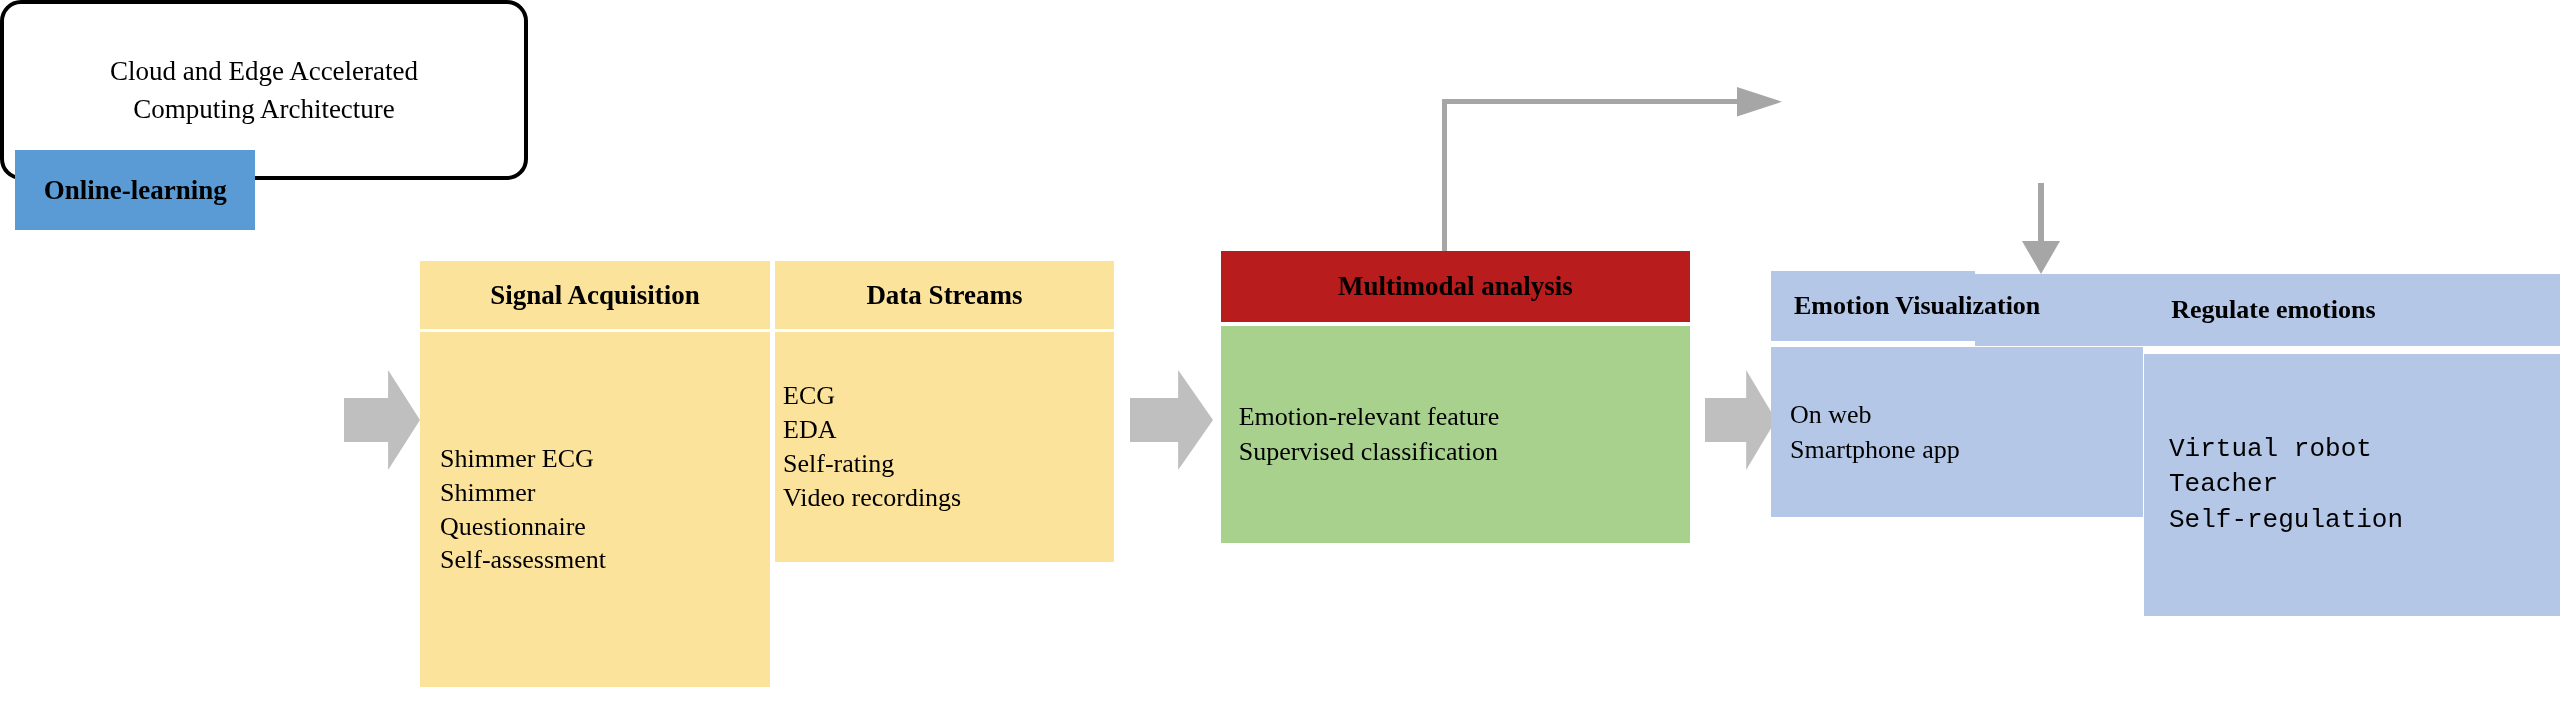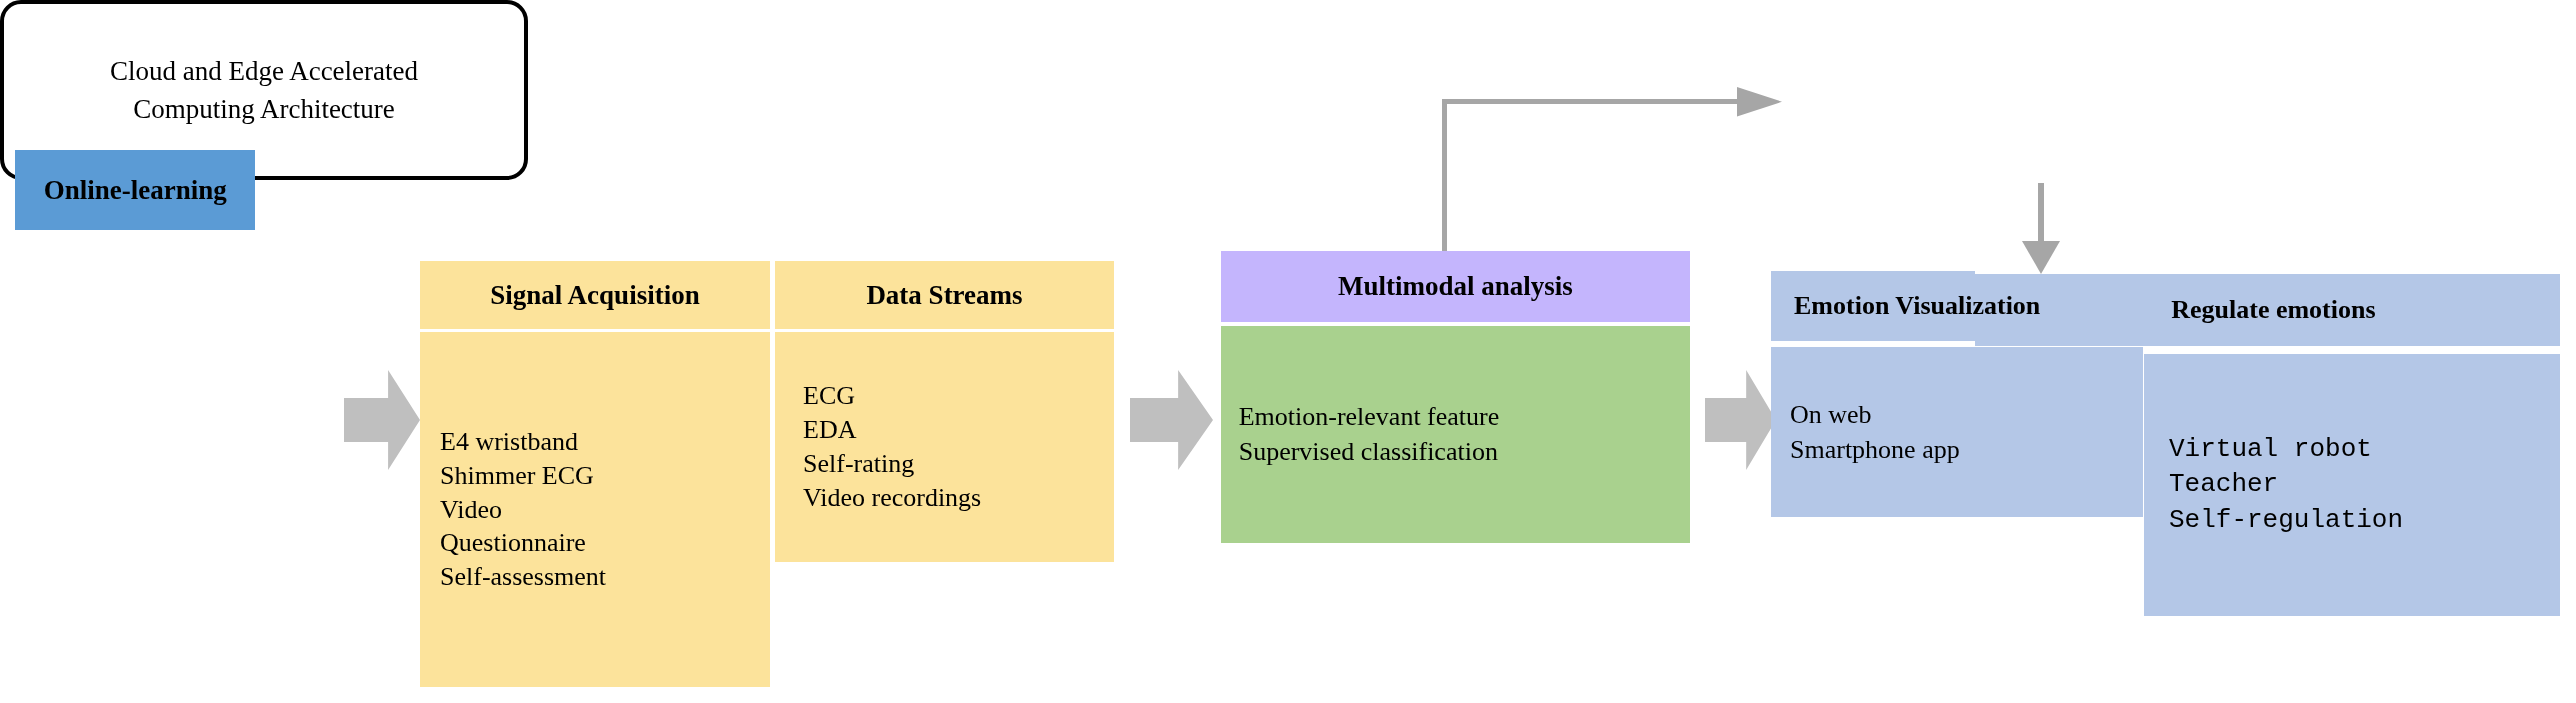--- a/index.html
+++ b/index.html
@@ -20,25 +20,25 @@
   #ol-body .lines div{line-height:1.28;}
 
   
   #sa-head{left:420px;top:261px;width:350px;height:68px;background:#FCE39B;font-size:27px;}
   #sa-body{left:420px;top:332px;width:350px;height:355px;background:#FCE39B;font-size:26px;}
   #sa-body .lines div{line-height:1.30;}
 
   
   #ds-head{left:775px;top:261px;width:339px;height:68px;background:#FCE39B;font-size:27px;}
   #ds-body{left:775px;top:332px;width:339px;height:230px;background:#FCE39B;font-size:26px;}
-  #ds-body .lines{padding-left:28px;}
+  #ds-body .lines{padding-left:8px;}
   #ds-body .lines div{line-height:1.30;}
 
   
-  #ma-head{left:1221px;top:251px;width:469px;height:71px;background:#c4b5fd;font-size:27px;justify-content:center;}
+  #ma-head{left:1221px;top:251px;width:469px;height:71px;background:#b91c1c;font-size:27px;justify-content:center;}
   #ma-body{left:1221px;top:326px;width:469px;height:217px;background:#A9D18E;font-size:26px;}
   #ma-body .lines{padding-left:17.7px;}
   #ma-body .lines div{line-height:1.32;}
 
   
   #ev-head{left:1771px;top:271px;width:204px;height:70px;background:#B4C7E7;font-size:26px;}
   #ev-head .hdrtxt{position:absolute;left:0;top:50%;transform:translateY(-50%);width:378px;text-align:left;padding-left:23px;box-sizing:border-box;}
   #ev-body{left:1771px;top:347px;width:372px;height:170px;background:#B4C7E7;font-size:26px;}
   #ev-body .lines{padding-left:19px;}
   #ev-body .lines div{line-height:1.35;}
@@ -83,23 +83,22 @@
     <span class="hdrtxt">Online-learning</span>
   </div>
 
   <div class="blockarrow" id="arrow1"></div>
 
   <div class="box hdr" id="sa-head">
     <span class="hdrtxt">Signal Acquisition</span>
   </div>
   <div class="box bodybox" id="sa-body">
     <div class="lines">
-      <div>E4 wristband</div>
       <div>Shimmer ECG</div>
-      <div>Video</div>
+      <div>Shimmer</div>
       <div>Questionnaire</div>
       <div>Self-assessment</div>
     </div>
   </div>
 
   <div class="box hdr" id="ds-head">
     <span class="hdrtxt">Data Streams</span>
   </div>
   <div class="box bodybox" id="ds-body">
     <div class="lines">

